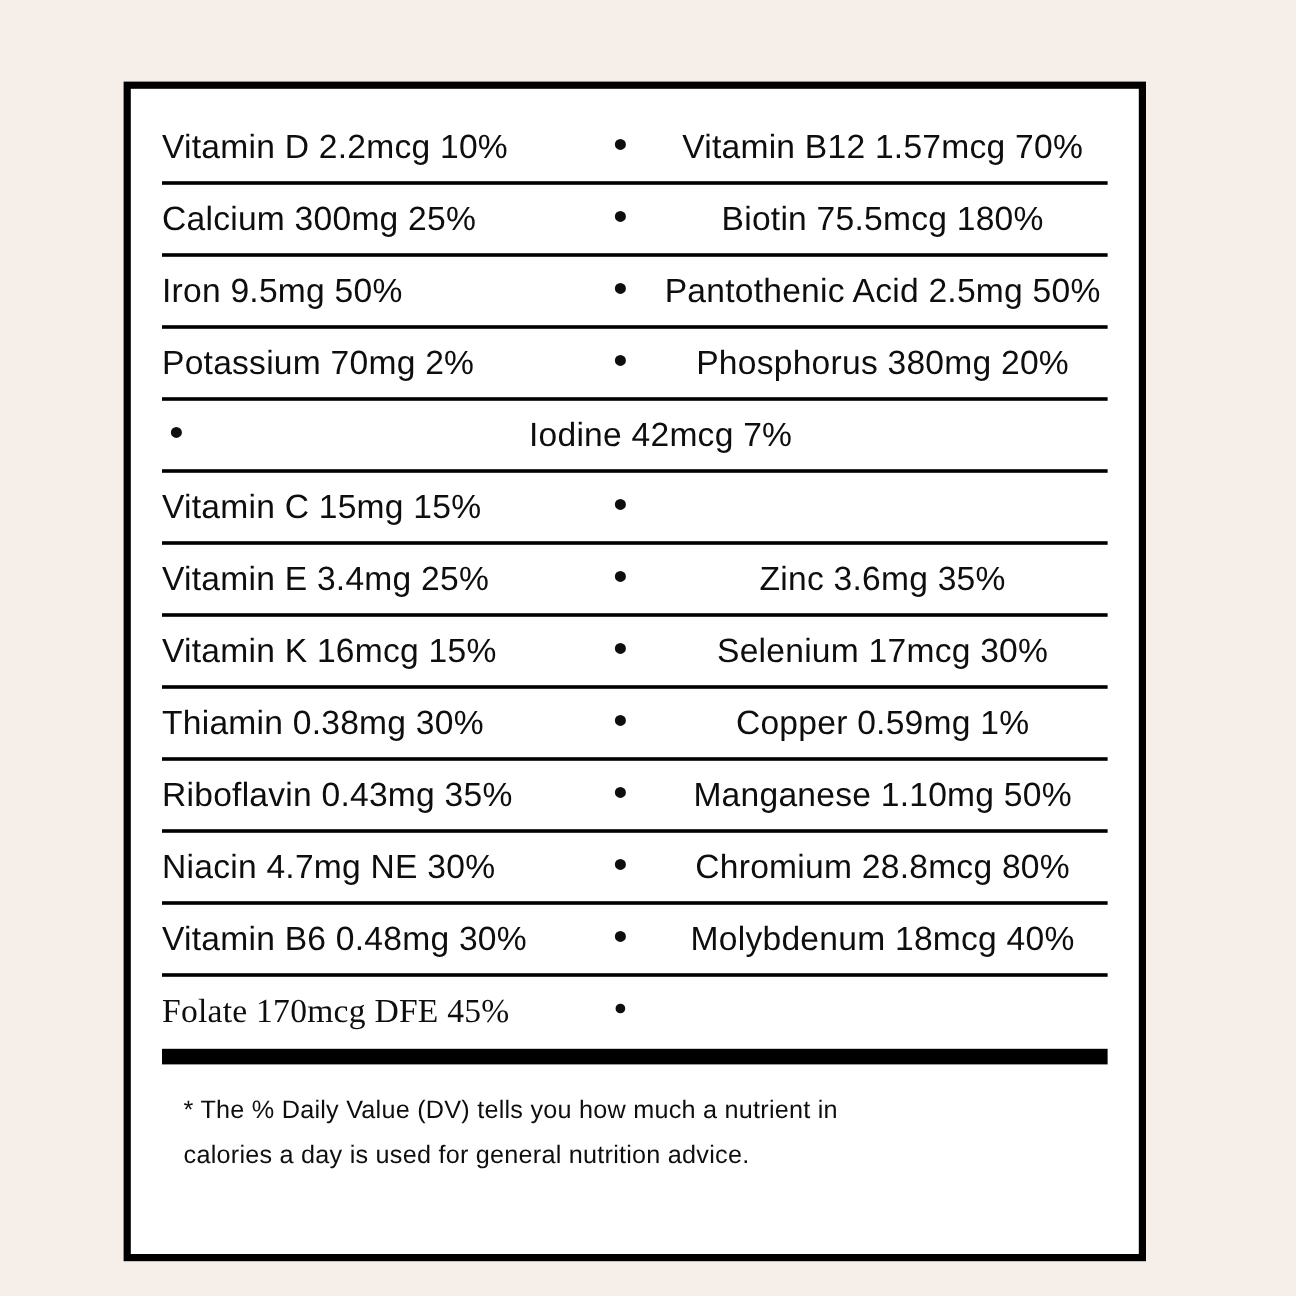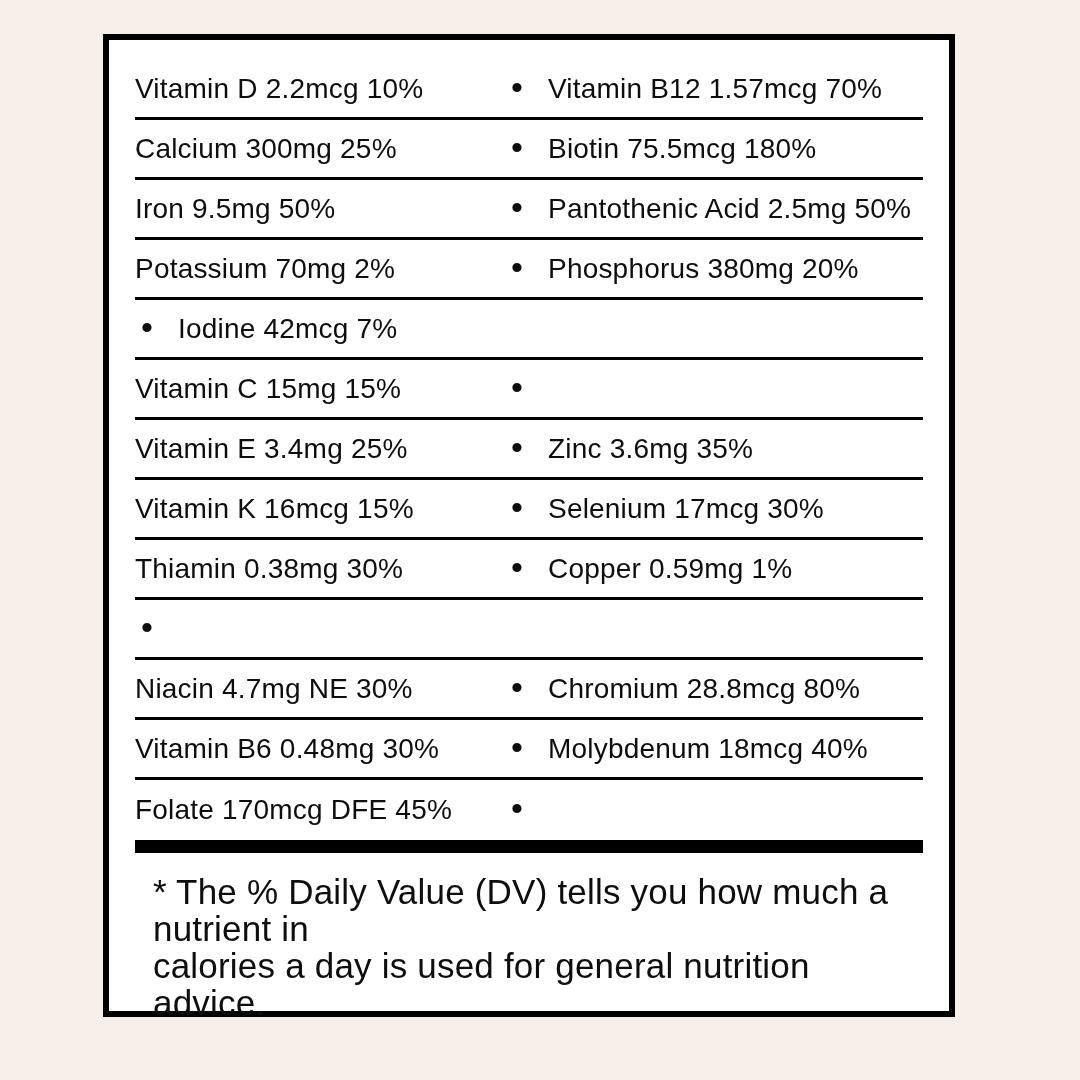--- a/index.html
+++ b/index.html
@@ -11,21 +11,21 @@
     height: 1080px;
     background: #f6eee8;
     font-family: "Liberation Sans", sans-serif;
     color: #0e0e0e;
     position: relative;
     overflow: hidden;
   }
   .label-box {
     position: absolute;
     left: 103px;
-    top: 34px;
+    top: 68px;
     width: 852px;
     height: 983px;
     box-sizing: border-box;
     background: #ffffff;
     border: 6px solid #000000;
   }
   .label-content {
     box-sizing: border-box;
     width: 100%;
     height: 100%;
@@ -39,44 +39,46 @@
     height: 60px;
     display: flex;
     align-items: center;
     border-bottom: 3px solid #000000;
     font-size: 28px;
     letter-spacing: 0.2px;
     white-space: nowrap;
   }
   .row:last-child {
     border-bottom: none;
+    font-family: Liberation Serif, serif;
   }
   .cell-left {
     flex: 0 0 370px;
     overflow: visible;
   }
   .cell-bullet {
     flex: 0 0 24px;
     text-align: center;
     font-size: 34px;
     line-height: 1;
     padding-bottom: 4px;
   }
   .cell-right {
     flex: 1 1 auto;
     padding-left: 19px;
+    text-align: center;
   }
   .thick-bar {
     height: 13px;
     background: #000000;
     width: 100%;
   }
   .footnote {
     margin: 20px 0 0 18px;
-    font-size: 35px;
+    font-size: 21px;
     line-height: 37px;
     letter-spacing: 0.2px;
   }
 </style>
 </head>
 <body>
 
 <div class="label-box">
   <div class="label-content">
 
@@ -127,21 +129,23 @@
     <span class="cell-right">Selenium 17mcg 30%</span>
   </div>
 
   <div class="row">
     <span class="cell-left">Thiamin 0.38mg 30%</span>
     <span class="cell-bullet">•</span>
     <span class="cell-right">Copper 0.59mg 1%</span>
   </div>
 
   <div class="row">
+    <span class="cell-left">Riboflavin 0.43mg 35%</span>
     <span class="cell-bullet">•</span>
+    <span class="cell-right">Manganese 1.10mg 50%</span>
   </div>
 
   <div class="row">
     <span class="cell-left">Niacin 4.7mg NE 30%</span>
     <span class="cell-bullet">•</span>
     <span class="cell-right">Chromium 28.8mcg 80%</span>
   </div>
 
   <div class="row">
     <span class="cell-left">Vitamin B6 0.48mg 30%</span>

